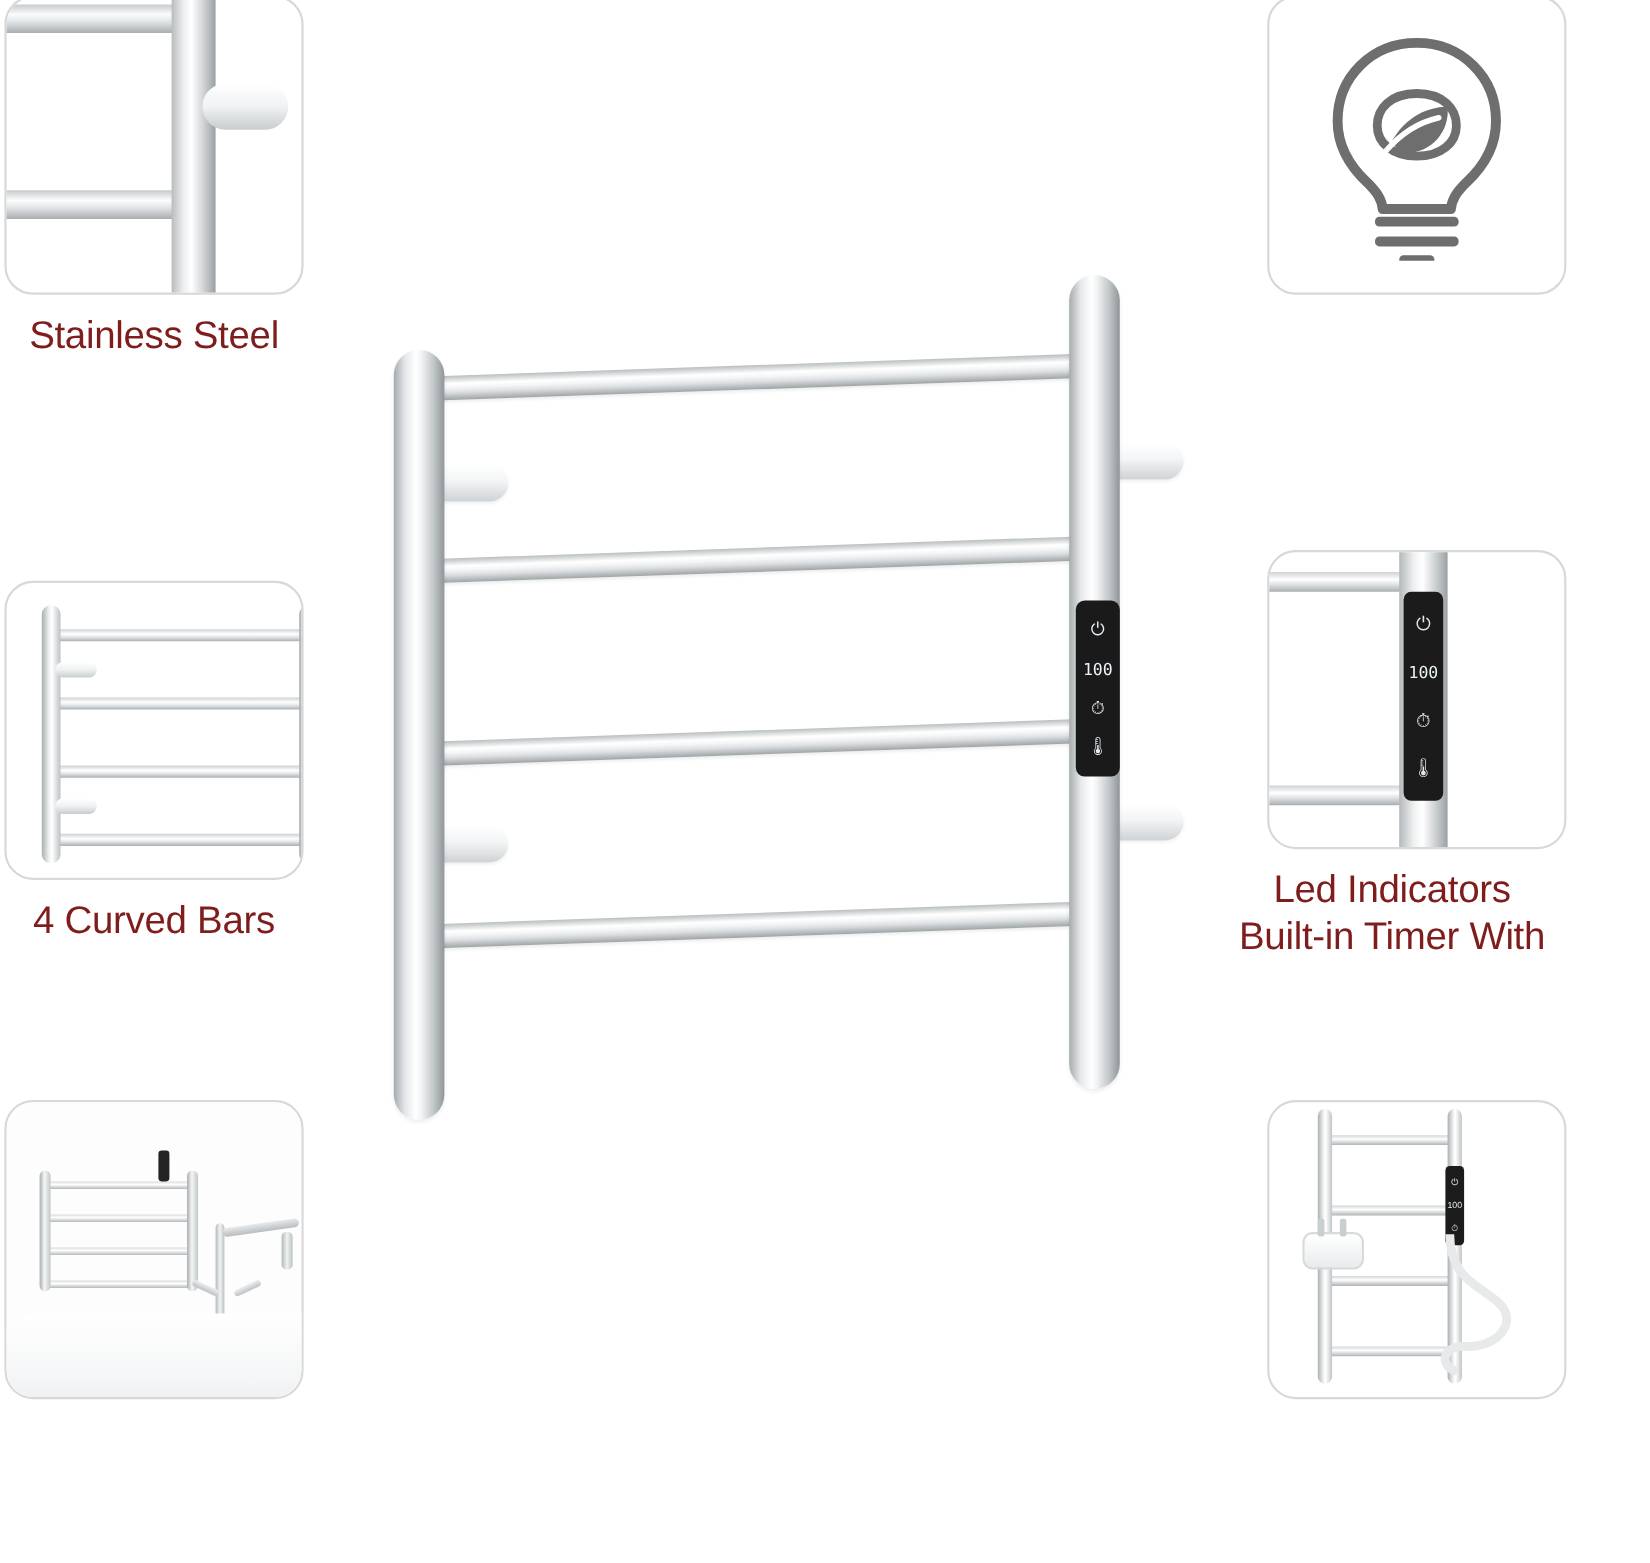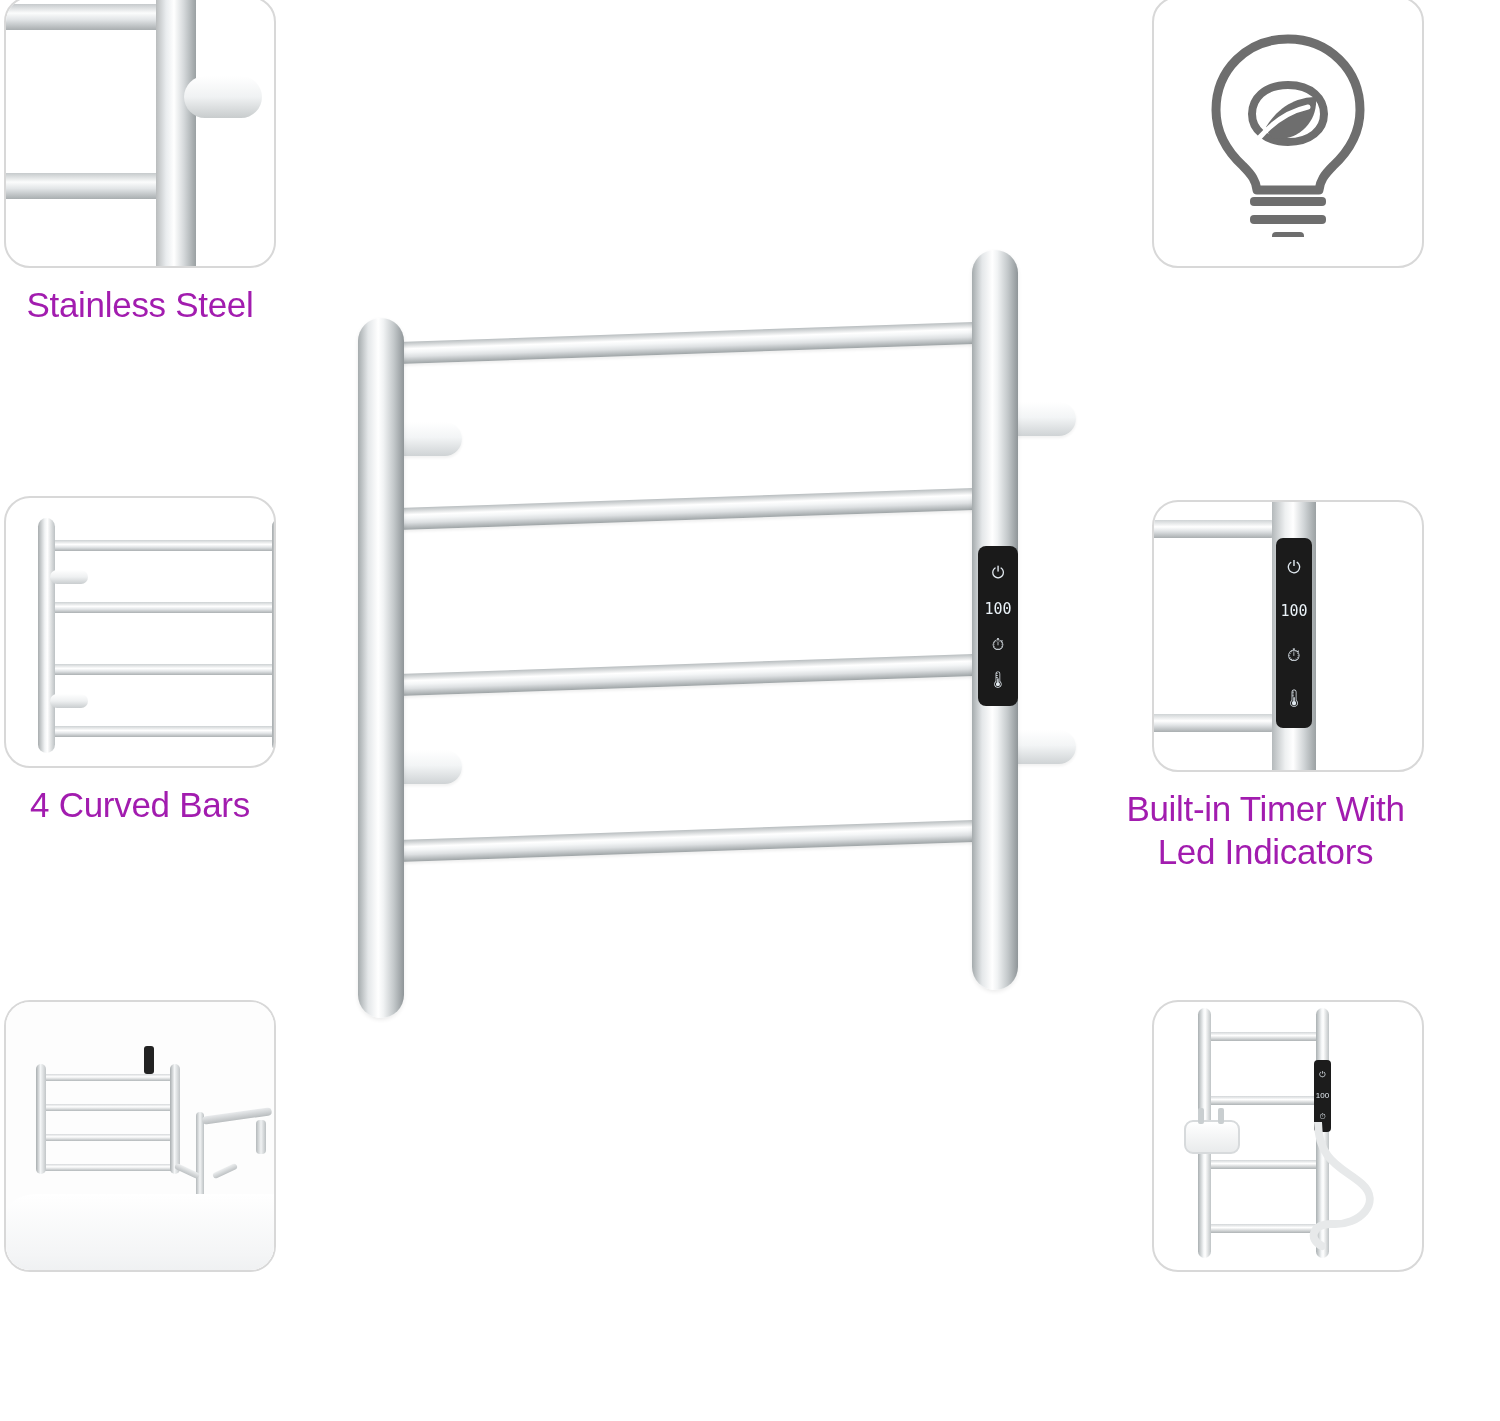--- a/index.html
+++ b/index.html
@@ -30,26 +30,26 @@
     background: #ffffff;
     position: relative;
     overflow: hidden;
     box-sizing: border-box;
   }
   .caption {
     margin-top: 16px;
     font-size: 35px;
     line-height: 1.22;
     text-align: center;
-    color: #a21caf;
+    color: #7f1d1d;
     letter-spacing: -0.3px;
   }
   
   #f-steel   { left: 0px;    top: -4px; }
-  #f-bars    { left: 0px;    top: 496px; }
+  #f-bars    { left: 0px;    top: 528px; }
   #f-wall    { left: 0px;    top: 1000px; }
   #f-energy  { left: 1148px; top: -4px; }
   #f-timer   { left: 1148px; top: 500px; }
   #f-plug    { left: 1148px; top: 1000px; }
 
   #f-energy .caption, #f-timer .caption, #f-plug .caption { width: 370px; margin-left: -45px; }
   #f-steel .caption, #f-bars .caption, #f-wall .caption { width: 280px; }
 
   
   .steel-rail {
@@ -297,22 +297,22 @@
     <div class="t-bar tb2"></div>
     <div class="t-rail"></div>
     <div class="panel-big">
       <span class="led">⏻</span>
       <span class="seg">100</span>
       <span class="led">⏱</span>
       <span class="led">🌡</span>
     </div>
   </div>
   <div class="caption">
+    <div>Led Indicators</div>
     <div>Built-in Timer With</div>
-    <div>Led Indicators</div>
   </div>
 </div>
 
 <div class="feature" id="f-plug">
   <div class="thumb">
     <div class="p-rack">
       <div class="p-bar" style="top:24px"></div>
       <div class="p-bar" style="top:88px"></div>
       <div class="p-bar" style="top:152px"></div>
       <div class="p-bar" style="top:216px"></div>

